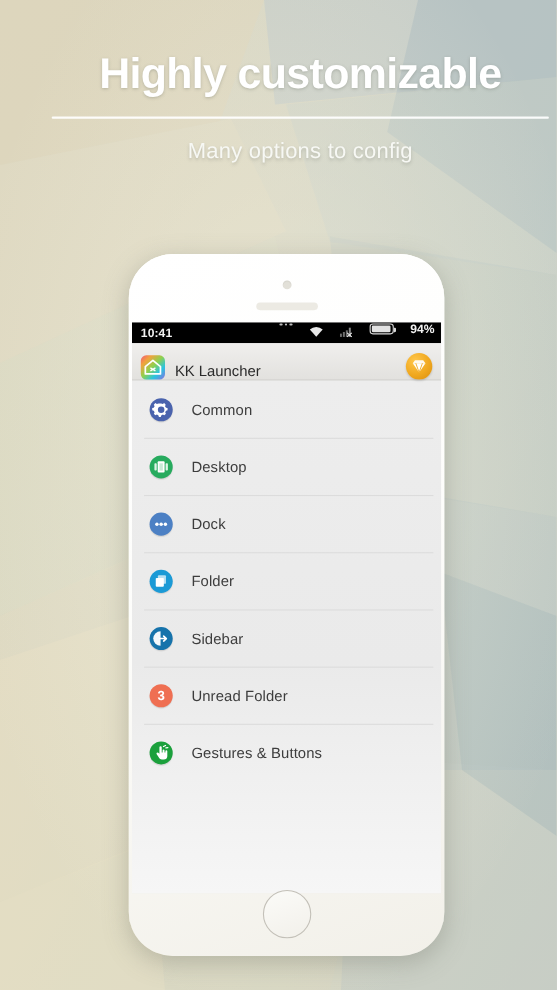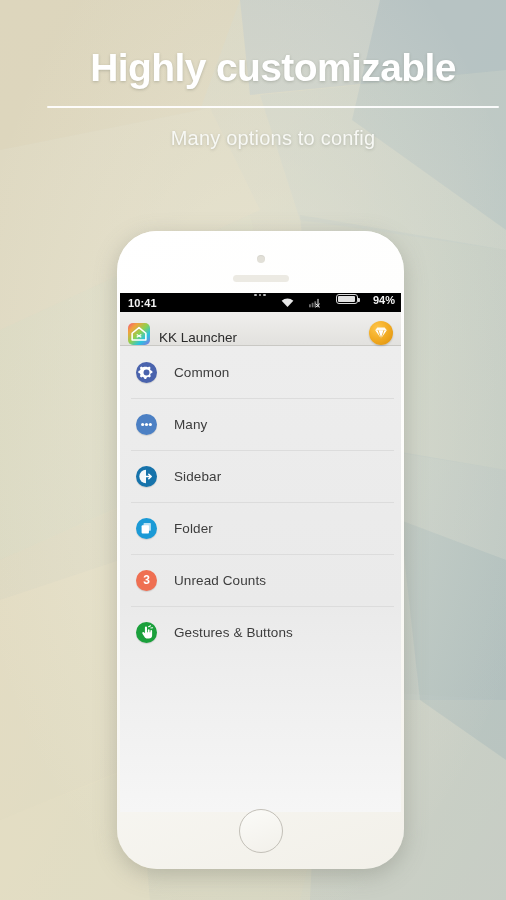--- a/index.html
+++ b/index.html
@@ -271,61 +271,72 @@
       <div class="row">
         <span class="row-icon" style="background:#4a63ad">
           <svg viewBox="0 0 24 24" width="21" height="21">
             <path d="M12 4.6 14 5.2 15.6 4.2 17.4 6 16.6 7.8 17.8 9.6 19.6 10v2.6l-1.8.5-1 1.9.9 1.8-1.9 1.8-1.8-.9-1.9 1-.5 1.8H9.4l-.5-1.8-1.9-1-1.8.9-1.8-1.8.9-1.8-1-1.9-1.8-.5V10l1.8-.4 1-1.8-.9-1.8L5.2 4.2 7 5.2 9 4.6Z" fill="#ffffff" transform="scale(0.88) translate(1.6,1.6)"></path>
             <circle cx="12" cy="12" r="3.4" fill="#4a63ad"></circle>
           </svg>
         </span>
         <span class="row-label">Common</span>
       </div>
 
+      <div class="row">
+        <span class="row-icon" style="background:#27ab5e">
+          <svg viewBox="0 0 24 24" width="21" height="21">
+            <rect x="8.4" y="6.2" width="7.2" height="11.6" rx="1" fill="#ffffff"></rect>
+            <rect x="5" y="8.2" width="2.4" height="7.6" rx="0.8" fill="#ffffff" opacity="0.85"></rect>
+            <rect x="16.6" y="8.2" width="2.4" height="7.6" rx="0.8" fill="#ffffff" opacity="0.85"></rect>
+            <rect x="10.2" y="8.2" width="3.6" height="7.6" fill="#27ab5e" opacity="0.25"></rect>
+          </svg>
+        </span>
+        <span class="row-label">Desktop</span>
+      </div>
 
 
       <div class="row">
         <span class="row-icon" style="background:#4c80c4">
           <svg viewBox="0 0 24 24" width="21" height="21">
             <g fill="#ffffff">
               <circle cx="7.6" cy="12" r="1.8"></circle>
               <circle cx="12" cy="12" r="1.8"></circle>
               <circle cx="16.4" cy="12" r="1.8"></circle>
             </g>
           </svg>
         </span>
-        <span class="row-label">Many</span>
+        <span class="row-label">Dock</span>
+      </div>
+
+      <div class="row">
+        <span class="row-icon" style="background:#1b9ad6">
+          <svg viewBox="0 0 24 24" width="21" height="21">
+            <rect x="8.6" y="5.6" width="8.4" height="9" rx="1" fill="#ffffff" opacity="0.7"></rect>
+            <rect x="6.4" y="8.4" width="8.4" height="9.2" rx="1" fill="#ffffff"></rect>
+          </svg>
+        </span>
+        <span class="row-label">Folder</span>
       </div>
 
       <div class="row">
         <span class="row-icon" style="background:#1673ab">
           <svg viewBox="0 0 24 24" width="21" height="21">
             <path d="M11.4 4.4a7.6 7.6 0 0 0 0 15.2Z" fill="#ffffff" opacity="0.95"></path>
             <path d="M10.5 12h6.4 M14.6 9.4 17.4 12 14.6 14.6" fill="none" stroke="#ffffff" stroke-width="1.7" stroke-linecap="round" stroke-linejoin="round"></path>
           </svg>
         </span>
         <span class="row-label">Sidebar</span>
       </div>
 
-      <div class="row">
-        <span class="row-icon" style="background:#1b9ad6">
-          <svg viewBox="0 0 24 24" width="21" height="21">
-            <rect x="8.6" y="5.6" width="8.4" height="9" rx="1" fill="#ffffff" opacity="0.7"></rect>
-            <rect x="6.4" y="8.4" width="8.4" height="9.2" rx="1" fill="#ffffff"></rect>
-          </svg>
-        </span>
-        <span class="row-label">Folder</span>
-      </div>
-
 
       <div class="row">
         <span class="row-icon" style="background:#ef6f52">
           <span class="badge-num">3</span>
         </span>
-        <span class="row-label">Unread Counts</span>
+        <span class="row-label">Unread Folder</span>
       </div>
 
       <div class="row">
         <span class="row-icon" style="background:#1ba03c">
           <svg viewBox="0 0 24 24" width="21" height="21">
             <path d="M10.2 8.6V6.2a1.2 1.2 0 0 1 2.4 0v5.4h.9V9.4a1 1 0 0 1 2 0v2.2h.9v-1.4a1 1 0 0 1 2 0v5.2c0 2.1-1.5 3.4-3.6 3.4h-2c-1.4 0-2.3-.6-3-1.7l-2.4-3.8a1.1 1.1 0 0 1 1.6-1.5l1.2 1.1Z" fill="#ffffff"></path>
             <path d="M14.4 5.4 16.6 4.2 M16.9 6.8l2.1-.3" stroke="#ffffff" stroke-width="1.2" stroke-linecap="round"></path>
           </svg>
         </span>
         <span class="row-label">Gestures &amp; Buttons</span>

